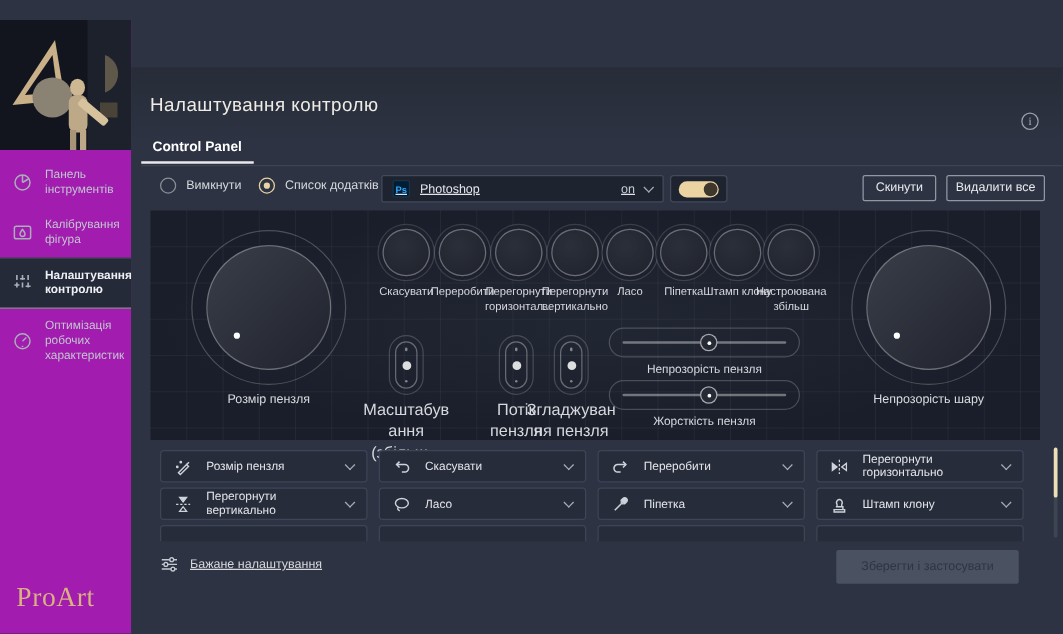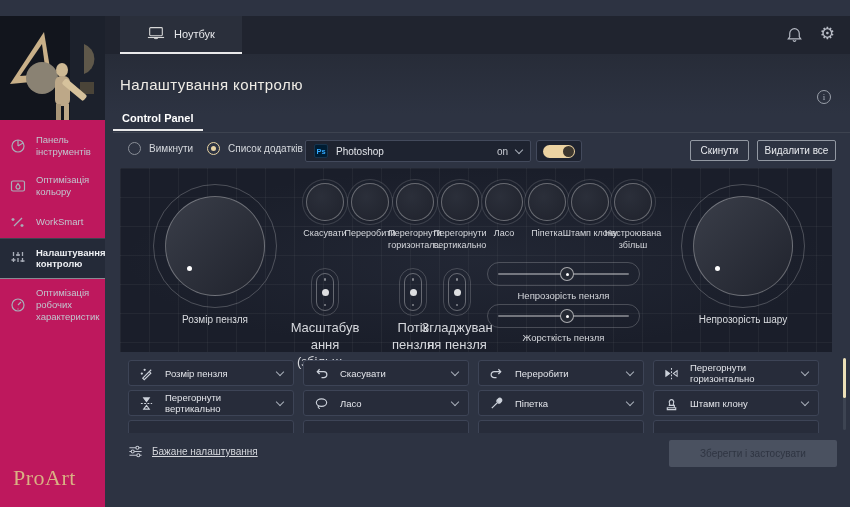--- a/index.html
+++ b/index.html
@@ -9,21 +9,21 @@
 
   
   .titlebar { position:absolute; left:0; top:0; width:850px; height:16px; background:#0a0b0d;
               display:flex; align-items:center; color:#d5d7da; font-size:9px; padding-left:8px; }
   .win-controls { position:absolute; right:0; top:0; height:16px; display:flex; }
   .win-btn { width:28px; height:16px; display:flex; align-items:center; justify-content:center;
              color:#c9cbce; font-size:9px; }
   .win-btn .sq { width:7px; height:6px; border:1px solid #c9cbce; display:block; }
 
   
-  .sidebar { position:absolute; left:0; top:16px; width:105px; height:491px; background:#be185d; }
+  .sidebar { position:absolute; left:0; top:16px; width:105px; height:491px; background:#a21caf; }
   .side-art { width:105px; height:104px; display:block; }
   .side-menu { margin-top:6px; }
   .side-item { display:flex; align-items:center; gap:9px; padding:8px 6px 8px 10px;
                color:#c2c6cf; font-size:9.5px; line-height:1.25; }
   .side-item .s-icn { flex:0 0 17px; color:#a9aeb9; display:flex; }
   .side-item.active { background:#242a38; color:#eef0f4; font-weight:bold; position:relative;
                       border-top:1px solid rgba(255,255,255,0.12);
                       border-bottom:1px solid rgba(255,255,255,0.45); }
   .side-logo { position:absolute; left:13px; bottom:16px; color:#d9b183; font-size:22px;
                letter-spacing:0.5px; font-family:"Liberation Serif", serif; }
@@ -50,21 +50,21 @@
   
   .app-row { position:absolute; left:0; top:86px; width:824px; height:24px; }
   .radio-opt { position:absolute; display:flex; align-items:center; gap:8px;
                color:#d5d8dd; font-size:10px; top:2px; }
   .radio { width:13px; height:13px; border-radius:50%; border:1.5px solid #8a8f98; position:relative; }
   .radio.sel { border-color:#e7d3a4; }
   .radio.sel::after { content:""; position:absolute; left:2.5px; top:2.5px; width:5px; height:5px;
                       border-radius:50%; background:#e7d3a4; }
   .app-select { position:absolute; left:200px; top:0; width:226px; height:22px; background:#1e2330;
                 border:1px solid #434a5c; border-radius:2px; display:flex; align-items:center;
-                padding:0 8px; gap:8px; color:#e3e5ea; font-size:10px; }
+                padding:0 8px; gap:8px; color:#e3e5ea; font-size:10px;text-decoration:underline; }
   .ps-badge { width:14px; height:14px; background:#001d33; border:1px solid #18344d; border-radius:2px;
               color:#31a8ff; font-size:7.5px; font-weight:bold; display:flex; align-items:center;
               justify-content:center; }
   .app-state { margin-left:auto; color:#c9ccd3; }
   .chev { width:6px; height:6px; border-right:1.3px solid #a7adb8; border-bottom:1.3px solid #a7adb8;
           transform:rotate(45deg); margin-top:-3px; flex:0 0 auto; }
   .toggle-wrap { position:absolute; left:431px; top:0; width:46px; height:22px; background:#1e2330;
                  border:1px solid #434a5c; border-radius:3px; display:flex; align-items:center;
                  justify-content:center; }
   .toggle { width:32px; height:13px; border-radius:7px; background:#ecd3a2; position:relative; }
@@ -123,21 +123,21 @@
   .assign-box .chev { margin-left:auto; }
   .scrollbar { position:absolute; left:723px; top:2px; width:3px; height:72px; background:#3d4452;
                border-radius:2px; }
   .scroll-thumb { position:absolute; left:0; top:0; width:3px; height:40px; background:#ece0b8;
                   border-radius:2px; }
 
   
   .pref { position:absolute; left:23px; top:390px; display:flex; align-items:center; gap:9px;
           color:#d6d8dd; font-size:10px;text-decoration:underline; }
   .pref .p-icn { color:#c3c8d2; display:flex; }
-  .save-btn { position:absolute; left:564px; top:386px; width:168px; height:27px; background:#4a5160;
+  .save-btn { position:absolute; left:564px; top:386px; width:146px; height:27px; background:#4a5160;
               border-radius:2px; color:#2f3542; font-size:10px; display:flex; align-items:center;
               justify-content:center; }
 </style>
 </head>
 <body>
 
 <div class="app">
 
 
   <div class="sidebar">
@@ -165,31 +165,21 @@
         </span>
         <span>Панель інструментів</span>
       </div>
       <div class="side-item">
         <span class="s-icn">
           <svg width="16" height="16" viewBox="0 0 16 16" fill="none" stroke="currentColor" stroke-width="1.2">
             <rect x="1.5" y="3" width="13" height="10" rx="1.5"></rect>
             <path d="M8 5.5 c1.5 2 2 2.6 2 3.6 a2 2 0 1 1 -4 0 c0-1 .5-1.6 2-3.6 z"></path>
             </svg>
         </span>
-        <span>Оптимізація кольору</span>
-      </div>
-      <div class="side-item">
-        <span class="s-icn">
-          <svg width="16" height="16" viewBox="0 0 16 16" fill="none" stroke="currentColor" stroke-width="1.3">
-            <path d="M4 12 L12 4"></path>
-              <path d="M3 4 v3 M1.5 5.5 h3"></path>
-              <path d="M12 10 v3 M10.5 11.5 h3"></path>
-            </svg>
-        </span>
-        <span>WorkSmart</span>
+        <span>Калібрування фігура</span>
       </div>
       <div class="side-item active">
         <span class="s-icn">
           <svg width="16" height="16" viewBox="0 0 16 16" fill="none" stroke="currentColor" stroke-width="1.3">
             <path d="M3.5 2 v12 M8 2 v12 M12.5 2 v12" stroke-dasharray="4 2"></path>
             <path d="M1.5 10 h4 M6 5 h4 M10.5 11 h4"></path>
             </svg>
         </span>
         <span>Налаштування контролю</span>
       </div>
@@ -200,39 +190,20 @@
               <path d="M8 8 L11 5"></path>
               <path d="M8 11.5 v1"></path>
             </svg>
         </span>
         <span>Оптимізація робочих характеристик</span>
       </div>
     </div>
     <div class="side-logo">ProArt</div>
   </div>
 
-  <div class="tabbar">
-    <div class="device-tab">
-      <span>
-        <svg width="18" height="14" viewBox="0 0 20 15" fill="none" stroke="#d8d8d8" stroke-width="1.2">
-          <rect x="3" y="1.5" width="14" height="9" rx="1"></rect>
-          <path d="M1 12.5 h18"></path>
-            <path d="M8 12.5 a2 1.3 0 0 0 4 0"></path>
-          </svg>
-      </span>
-      <span>Ноутбук</span>
-    </div>
-    <span class="bell">
-      <svg width="17" height="18" viewBox="0 0 16 17" fill="none" stroke="#b8bcc6" stroke-width="1.1">
-        <path d="M8 2.5 a4.5 4.5 0 0 1 4.5 4.5 v3.2 l1.4 2 h-11.8 l1.4 -2 V7 A4.5 4.5 0 0 1 8 2.5 z"></path>
-        <path d="M6.6 13.5 a1.5 1.5 0 0 0 2.8 0"></path>
-        </svg>
-    </span>
-    <span class="gearwrap">⚙</span>
-  </div>
 
   <div class="content">
     <div class="page-title">Налаштування контролю</div>
     <div class="info-badge">i</div>
     <div class="subtab">Control Panel</div>
     <div class="subtab-divider"></div>
 
     <div class="app-row">
       <div class="radio-opt" style="left:23px">
         <span class="radio"></span>

